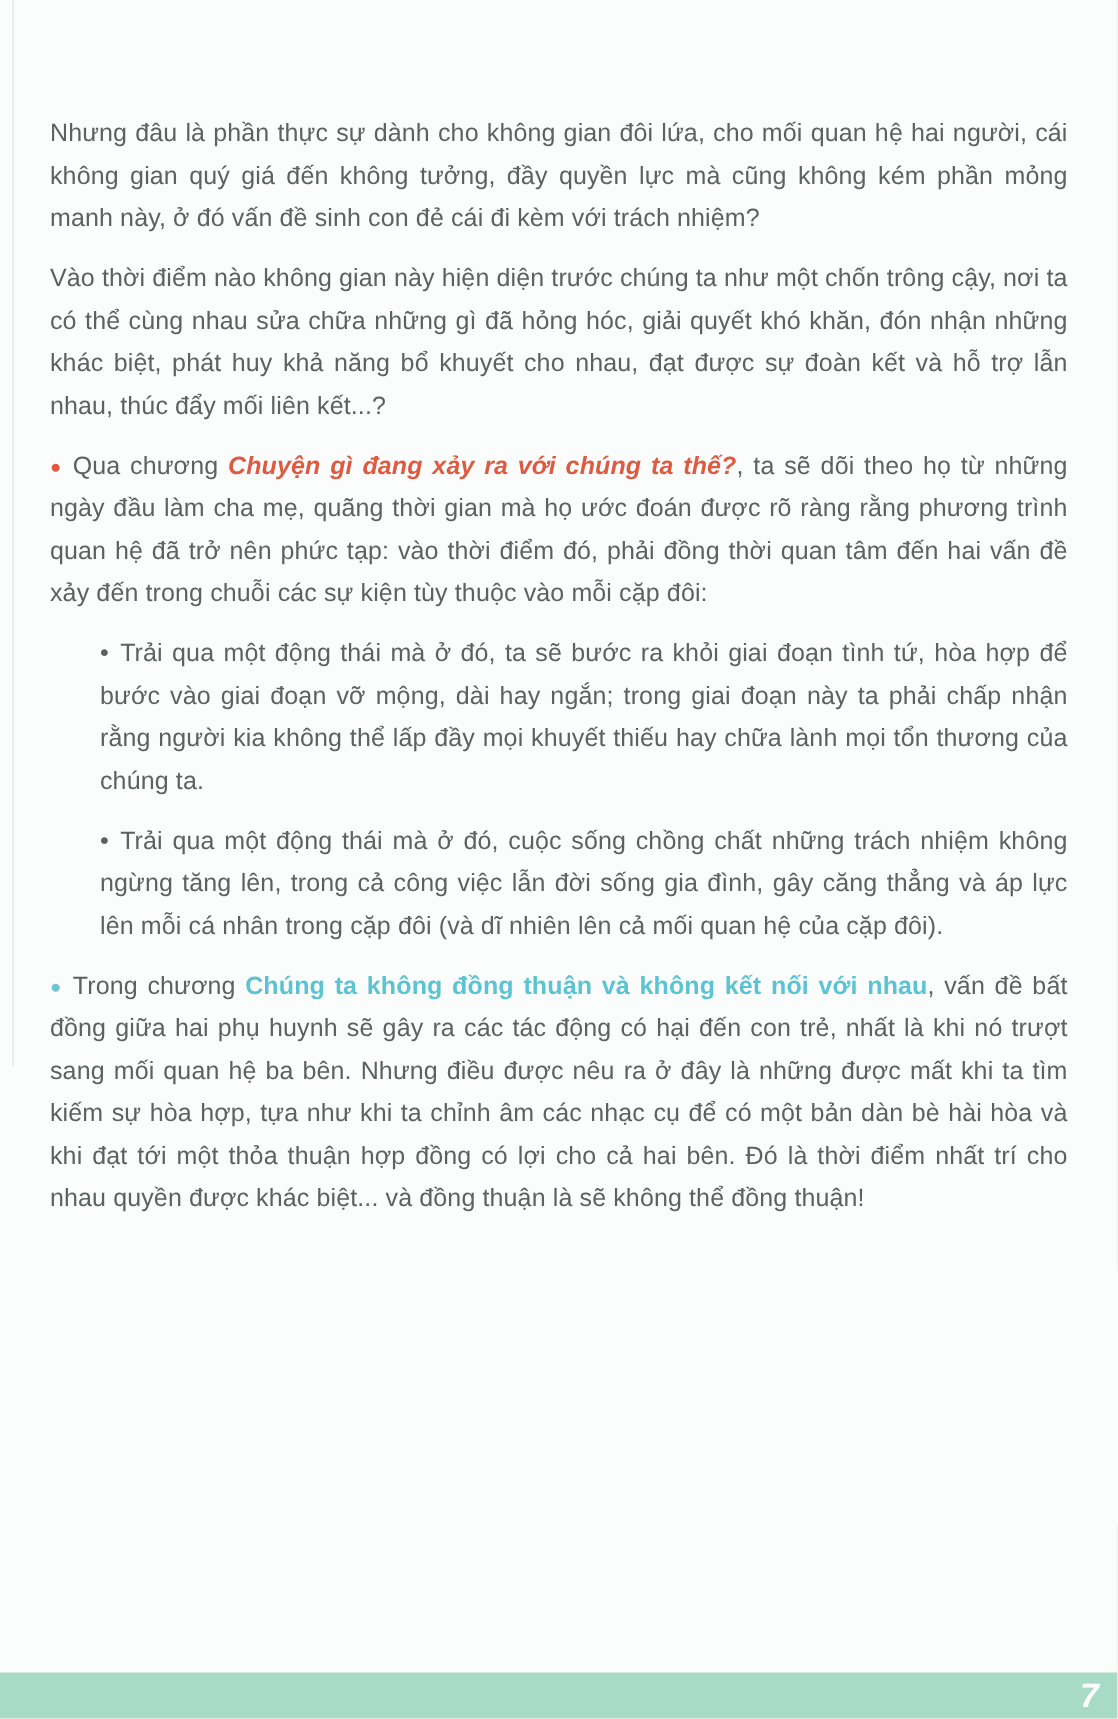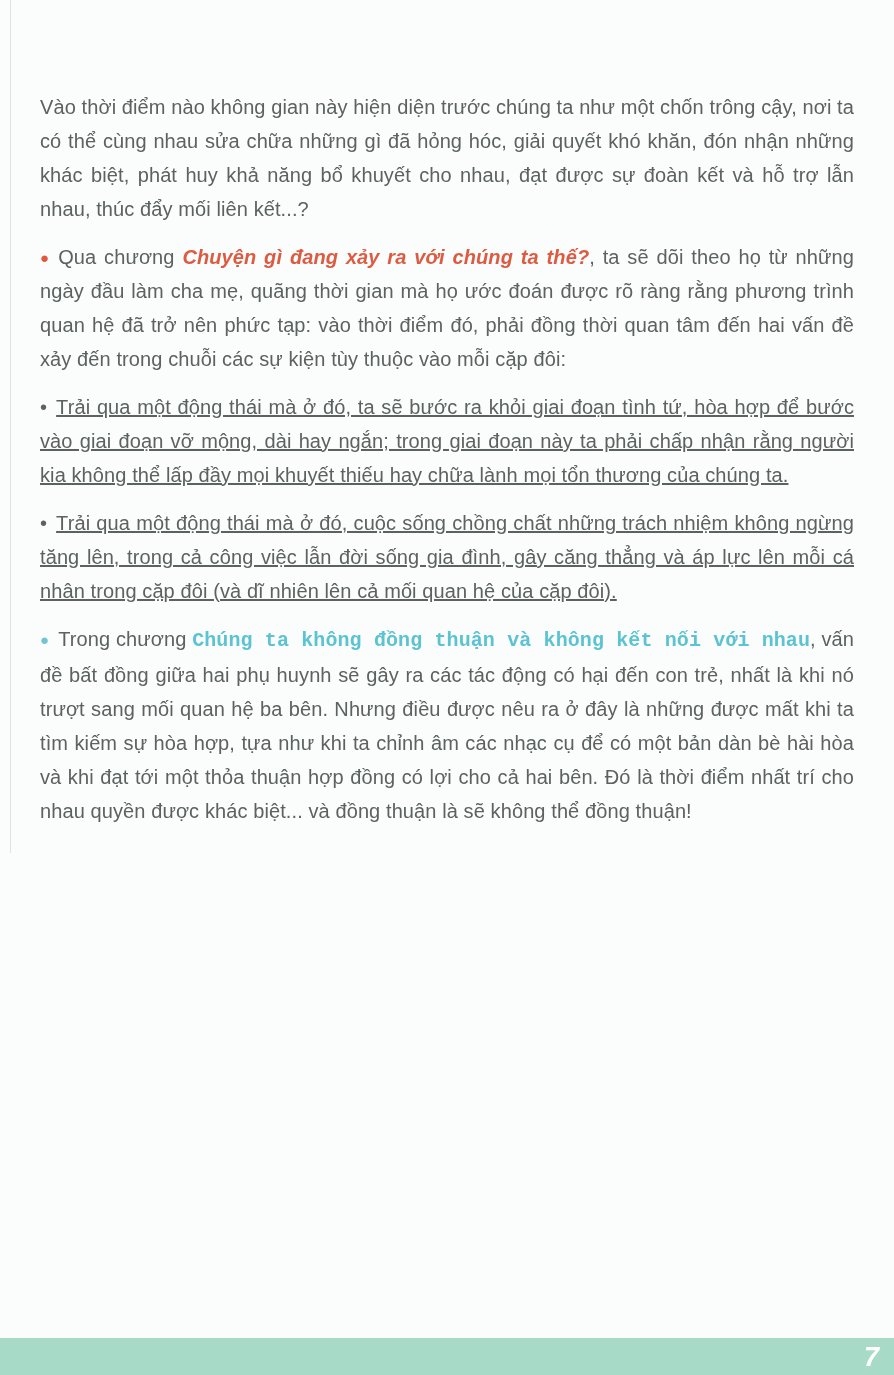--- a/index.html
+++ b/index.html
@@ -36,21 +36,21 @@
     font-size: 20px;
     line-height: 34px;
     letter-spacing: 0.1px;
   }
   .content p {
     margin: 0 0 14px 0;
     text-align: justify;
     text-justify: inter-word;
   }
   .content p.sub-bullet {
-    text-decoration: underline;
+    margin-left: 40px;
   }
   .bullet-dot {
     display: inline-block;
     margin-right: 9px;
     font-size: 15px;
     vertical-align: 1px;
     line-height: 1;
   }
   .bullet-dot.orange { color: var(--bullet-orange, #e25740); }
   .bullet-dot.teal   { color: var(--bullet-teal, #6fc5d1); }
@@ -59,21 +59,20 @@
     margin-right: 9px;
   }
   .seg-orange-bold {
     color: var(--accent-orange, #dd5b41);
     font-weight: bold;
     font-style: italic;
   }
   .seg-teal-bold {
     color: var(--accent-teal, #5cc3d3);
     font-weight: bold;
-    font-family: Liberation Mono, monospace;
   }
   .footer-bar {
     position: absolute;
     left: 0;
     bottom: 0;
     width: 100%;
     height: 37px;
     background: var(--footer-bar, #a7dbc8);
   }
   .page-number {
@@ -88,20 +87,21 @@
     line-height: 1;
   }
 </style>
 </head>
 <body>
 
 <div class="page">
   <div class="page-edge"></div>
 
   <div class="content" id="content">
+      <p>Nhưng đâu là phần thực sự dành cho không gian đôi lứa, cho mối quan hệ hai người, cái không gian quý giá đến không tưởng, đầy quyền lực mà cũng không kém phần mỏng manh này, ở đó vấn đề sinh con đẻ cái đi kèm với trách nhiệm?</p>
       <p>Vào thời điểm nào không gian này hiện diện trước chúng ta như một chốn trông cậy, nơi ta có thể cùng nhau sửa chữa những gì đã hỏng hóc, giải quyết khó khăn, đón nhận những khác biệt, phát huy khả năng bổ khuyết cho nhau, đạt được sự đoàn kết và hỗ trợ lẫn nhau, thúc đẩy mối liên kết...?</p>
       <p><span class="bullet-dot orange">●</span><span>Qua chương </span><span class="seg-orange-bold">Chuyện gì đang xảy ra với chúng ta thế?</span><span>, ta sẽ dõi theo họ từ những ngày đầu làm cha mẹ, quãng thời gian mà họ ước đoán được rõ ràng rằng phương trình quan hệ đã trở nên phức tạp: vào thời điểm đó, phải đồng thời quan tâm đến hai vấn đề xảy đến trong chuỗi các sự kiện tùy thuộc vào mỗi cặp đôi:</span></p>
       <p class="sub-bullet"><span class="sub-dot">•</span><span>Trải qua một động thái mà ở đó, ta sẽ bước ra khỏi giai đoạn tình tứ, hòa hợp để bước vào giai đoạn vỡ mộng, dài hay ngắn; trong giai đoạn này ta phải chấp nhận rằng người kia không thể lấp đầy mọi khuyết thiếu hay chữa lành mọi tổn thương của chúng ta.</span></p>
       <p class="sub-bullet"><span class="sub-dot">•</span><span>Trải qua một động thái mà ở đó, cuộc sống chồng chất những trách nhiệm không ngừng tăng lên, trong cả công việc lẫn đời sống gia đình, gây căng thẳng và áp lực lên mỗi cá nhân trong cặp đôi (và dĩ nhiên lên cả mối quan hệ của cặp đôi).</span></p>
       <p><span class="bullet-dot teal">●</span><span>Trong chương </span><span class="seg-teal-bold">Chúng ta không đồng thuận và không kết nối với nhau</span><span>, vấn đề bất đồng giữa hai phụ huynh sẽ gây ra các tác động có hại đến con trẻ, nhất là khi nó trượt sang mối quan hệ ba bên. Nhưng điều được nêu ra ở đây là những được mất khi ta tìm kiếm sự hòa hợp, tựa như khi ta chỉnh âm các nhạc cụ để có một bản dàn bè hài hòa và khi đạt tới một thỏa thuận hợp đồng có lợi cho cả hai bên. Đó là thời điểm nhất trí cho nhau quyền được khác biệt... và đồng thuận là sẽ không thể đồng thuận!</span></p>
     </div>
 
   <div class="footer-bar">
     <span class="page-number">7</span>
   </div>

